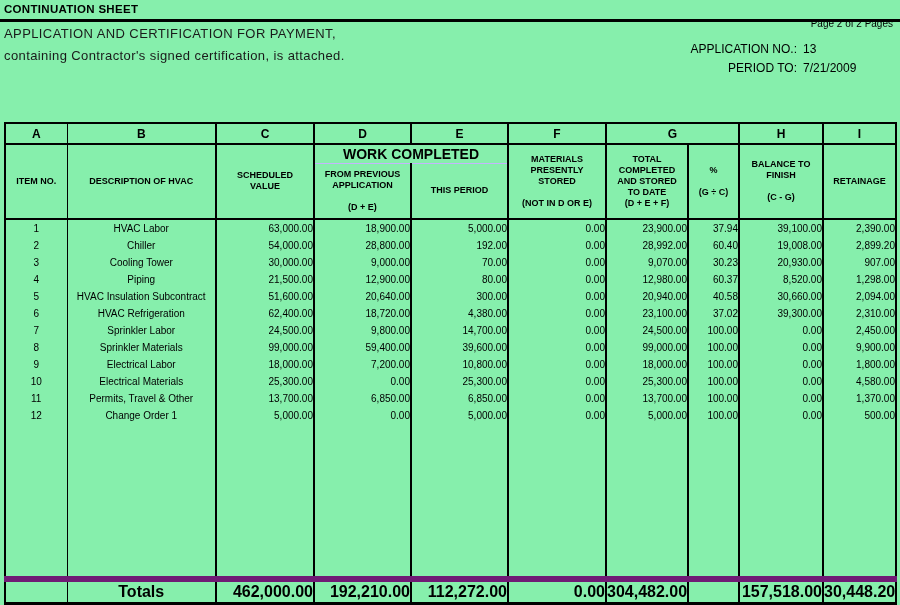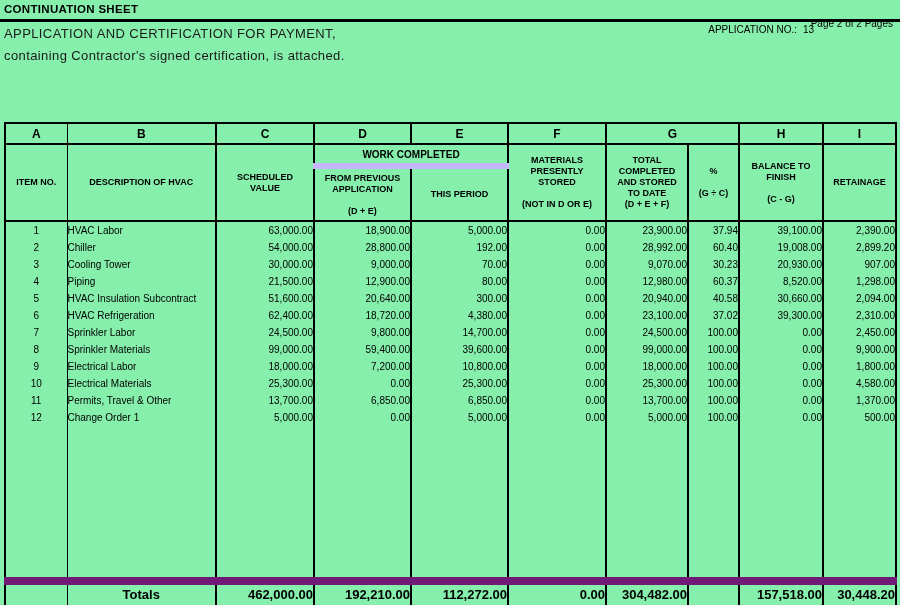--- a/index.html
+++ b/index.html
@@ -19,21 +19,21 @@
   }
   .top-rule {
     position:absolute; left:0; top:19px; width:900px; height:3px; background:#000;
   }
   .note-line1, .note-line2 {
     position:absolute; left:4px; font-size:13px; letter-spacing:0.4px; color:#1a1a1a;
   }
   .note-line1 { top:26px; }
   .note-line2 { top:48px; }
   .app-fields {
-    position:absolute; left:600px; top:20px; width:293px; font-size:10px;
+    position:absolute; left:600px; top:40px; width:293px; font-size:12px;
   }
   .app-field-row { display:flex; height:18.8px; align-items:center; }
   .app-field-label { width:197px; text-align:right; white-space:nowrap; }
   .app-field-value { margin-left:6px; text-align:center; white-space:nowrap; }
 
   
   table.sheet {
     position:absolute; left:4px; top:122px; width:891px;
     border-collapse:collapse; table-layout:fixed;
     border:2px solid #000; border-bottom-width:3px;
@@ -43,60 +43,64 @@
   td.bl1 { border-left:1px solid #000; }
 
   
   td.ltr {
     height:19px; text-align:center; vertical-align:middle;
     font-size:12px; font-weight:bold; border-bottom:2px solid #000;
   }
   
   td.hgroup {
     height:18px; text-align:center; vertical-align:middle;
-    font-size:10px; font-weight:bold; border-bottom:6px solid #c4b5fd;
+    font-size:14px; font-weight:bold; border-bottom:1px solid #c4b5fd;
   }
   td.hcell {
     text-align:center; vertical-align:middle;
     font-size:9px; font-weight:bold; line-height:11px;
     white-space:pre-line; border-bottom:2px solid #000;
   }
   tr.hsub2 { height:55px; }
 
   
   tr.data-row { height:17px; }
   tr.data-row td { font-size:10px; line-height:17px; white-space:nowrap; }
   td.c-item   { text-align:center; }
-  td.c-desc   { text-align:left;  padding-left:4px; }
+  td.c-desc   { text-align:center;  padding-left:4px; }
   td.c-num    { text-align:right; padding-right:4px; }
   tr.filler-row { height:155px; }
 
   
   tr.totals-row { height:20px; }
   tr.totals-row td {
-    border-top:8px solid #701a75; font-size:13px; font-weight:bold;
+    border-top:6px solid #701a75; font-size:16px; font-weight:bold;
     line-height:20px; white-space:nowrap;
   }
   td.c-totlabel { text-align:center; }
 </style>
 </head>
 <body>
 
 <div class="page">
 
   <div class="doc-title">CONTINUATION SHEET</div>
   <div class="page-label">Page 2 of 2 Pages</div>
   <div class="top-rule"></div>
   <div class="note-line1">APPLICATION AND CERTIFICATION FOR PAYMENT,</div>
   <div class="note-line2">containing Contractor's signed certification, is attached.</div>
 
   <div class="app-fields">
     <div class="app-field-row">
       <span class="app-field-label">APPLICATION NO.:</span>
       <span class="app-field-value">13</span>
+    </div>
+    <div class="app-field-row">
+      <span class="app-field-label">PERIOD TO:</span>
+      <span class="app-field-value">7/21/2009</span>
     </div>
   </div>
 
   <table class="sheet">
     <colgroup>
       <col style="width:62px">
         <col style="width:149px">
         <col style="width:98px">
       <col style="width:97px">
         <col style="width:97px">

